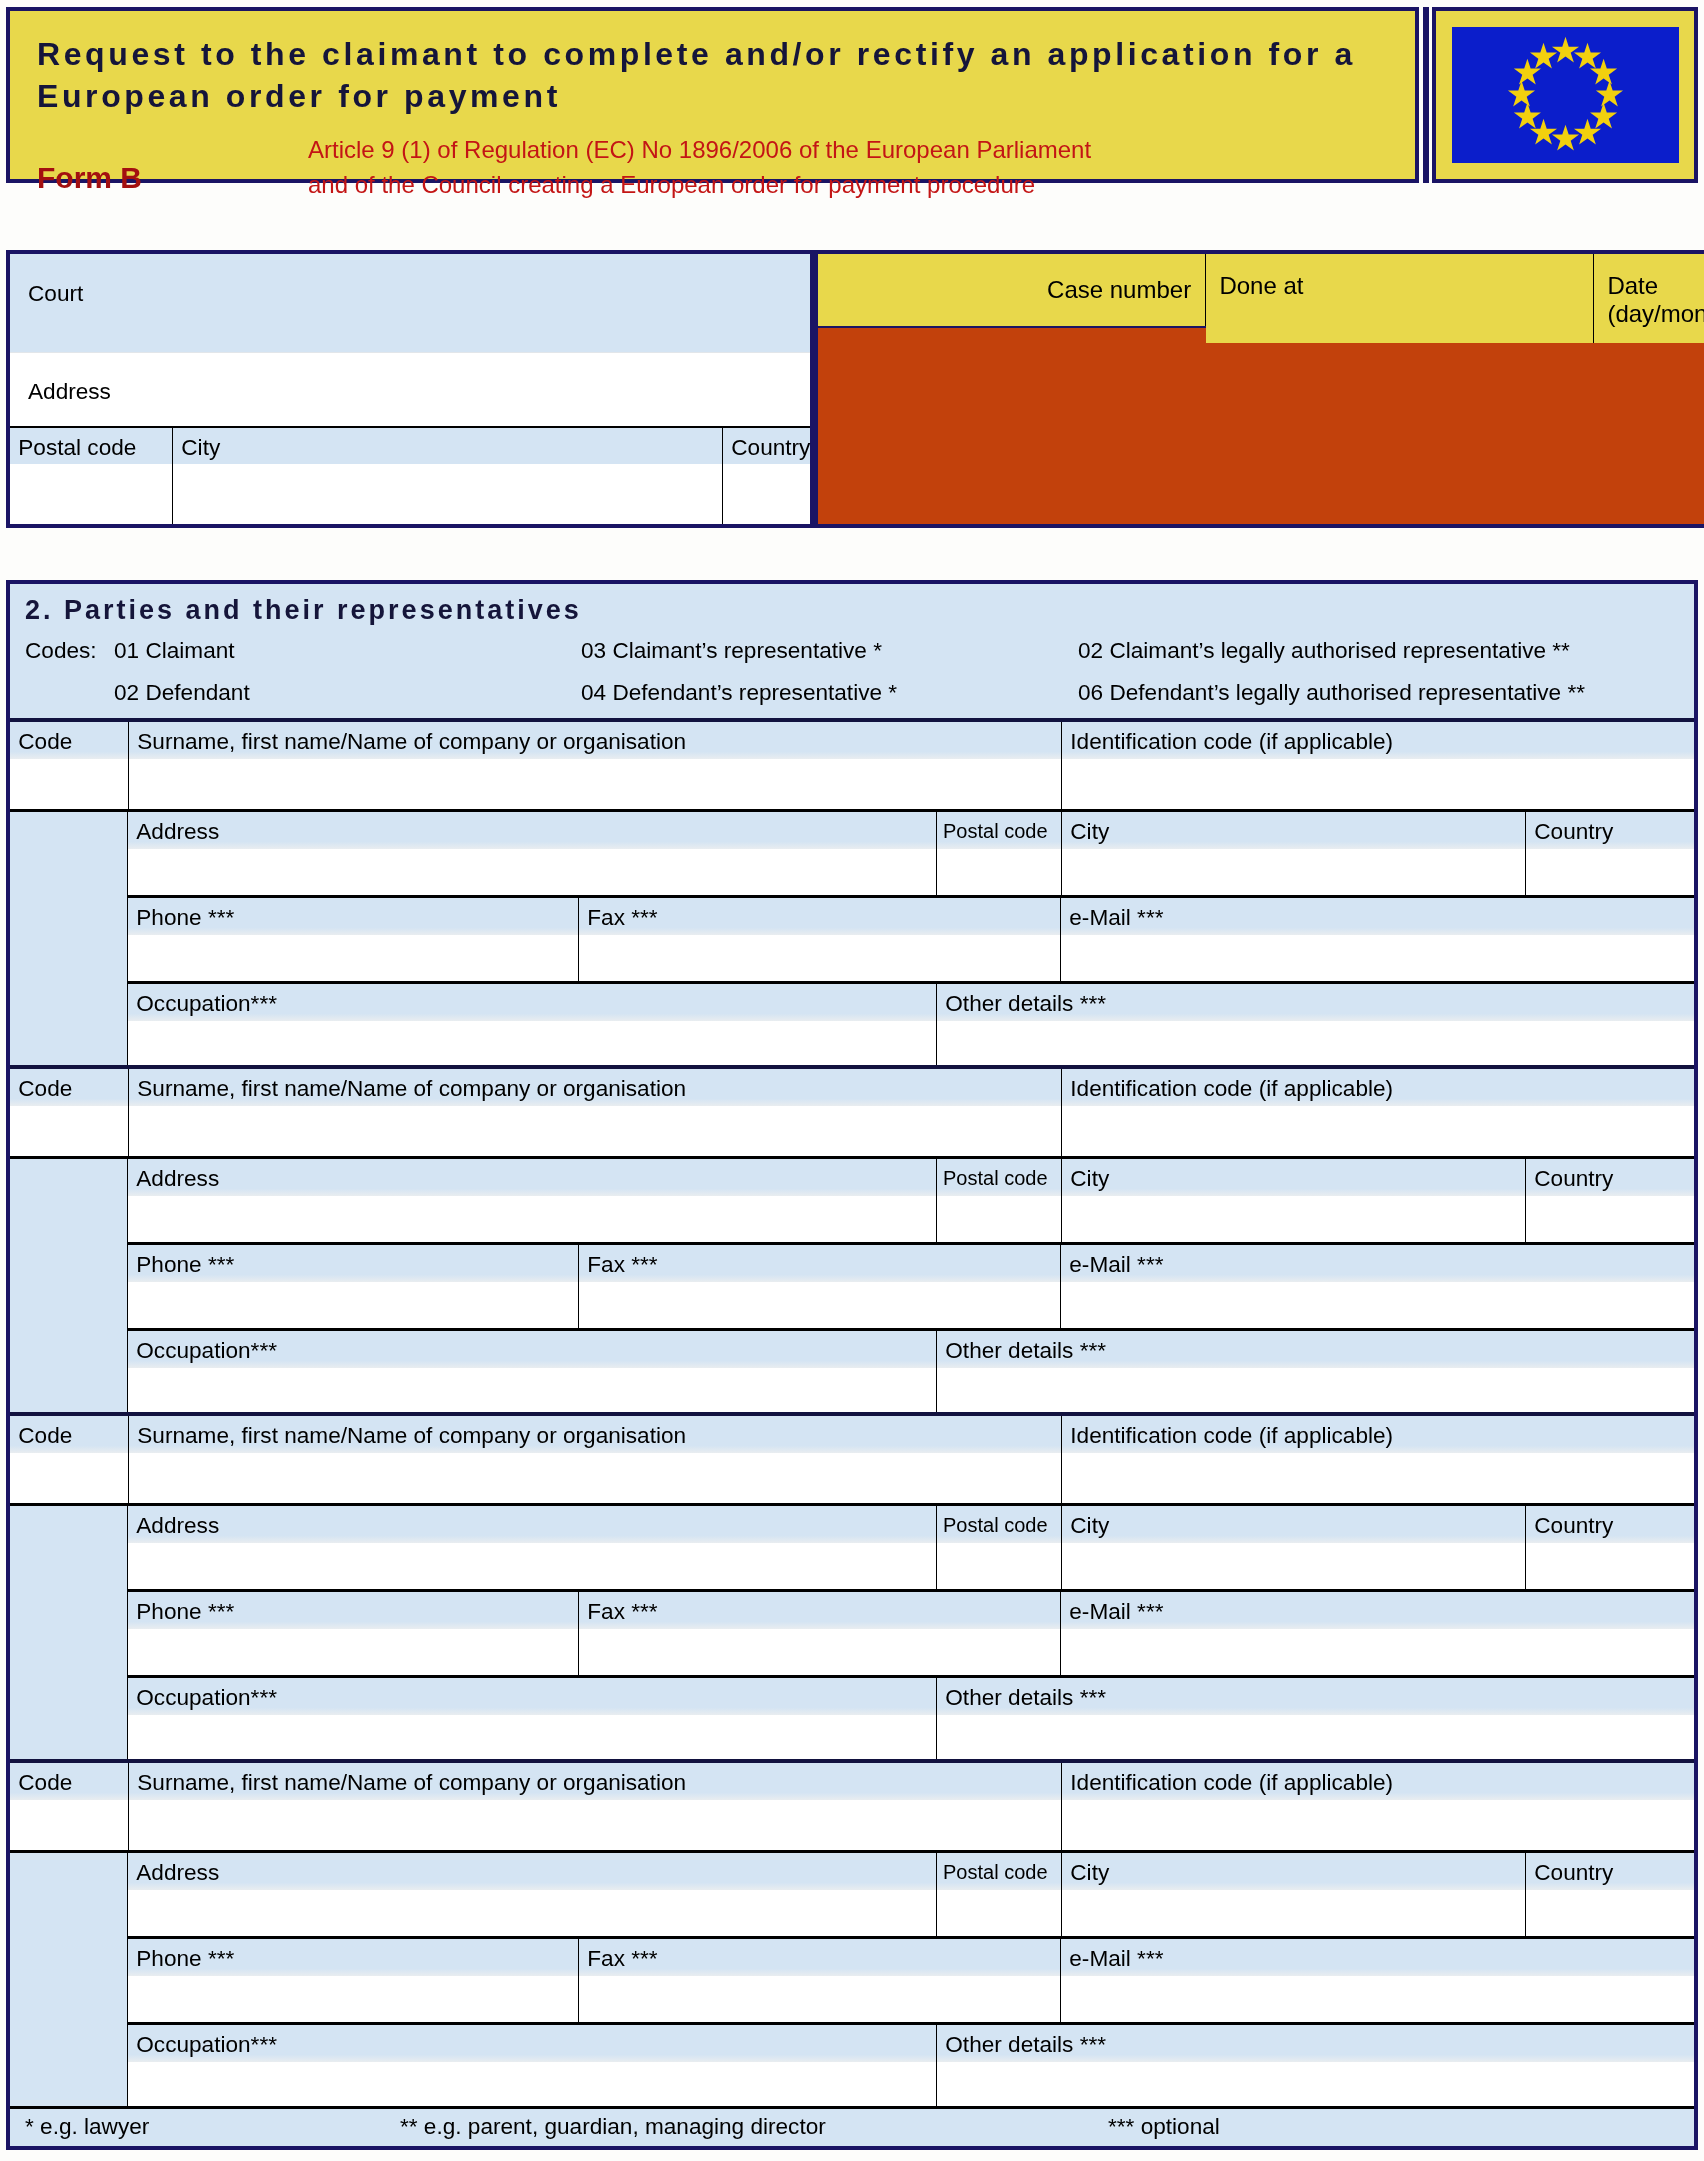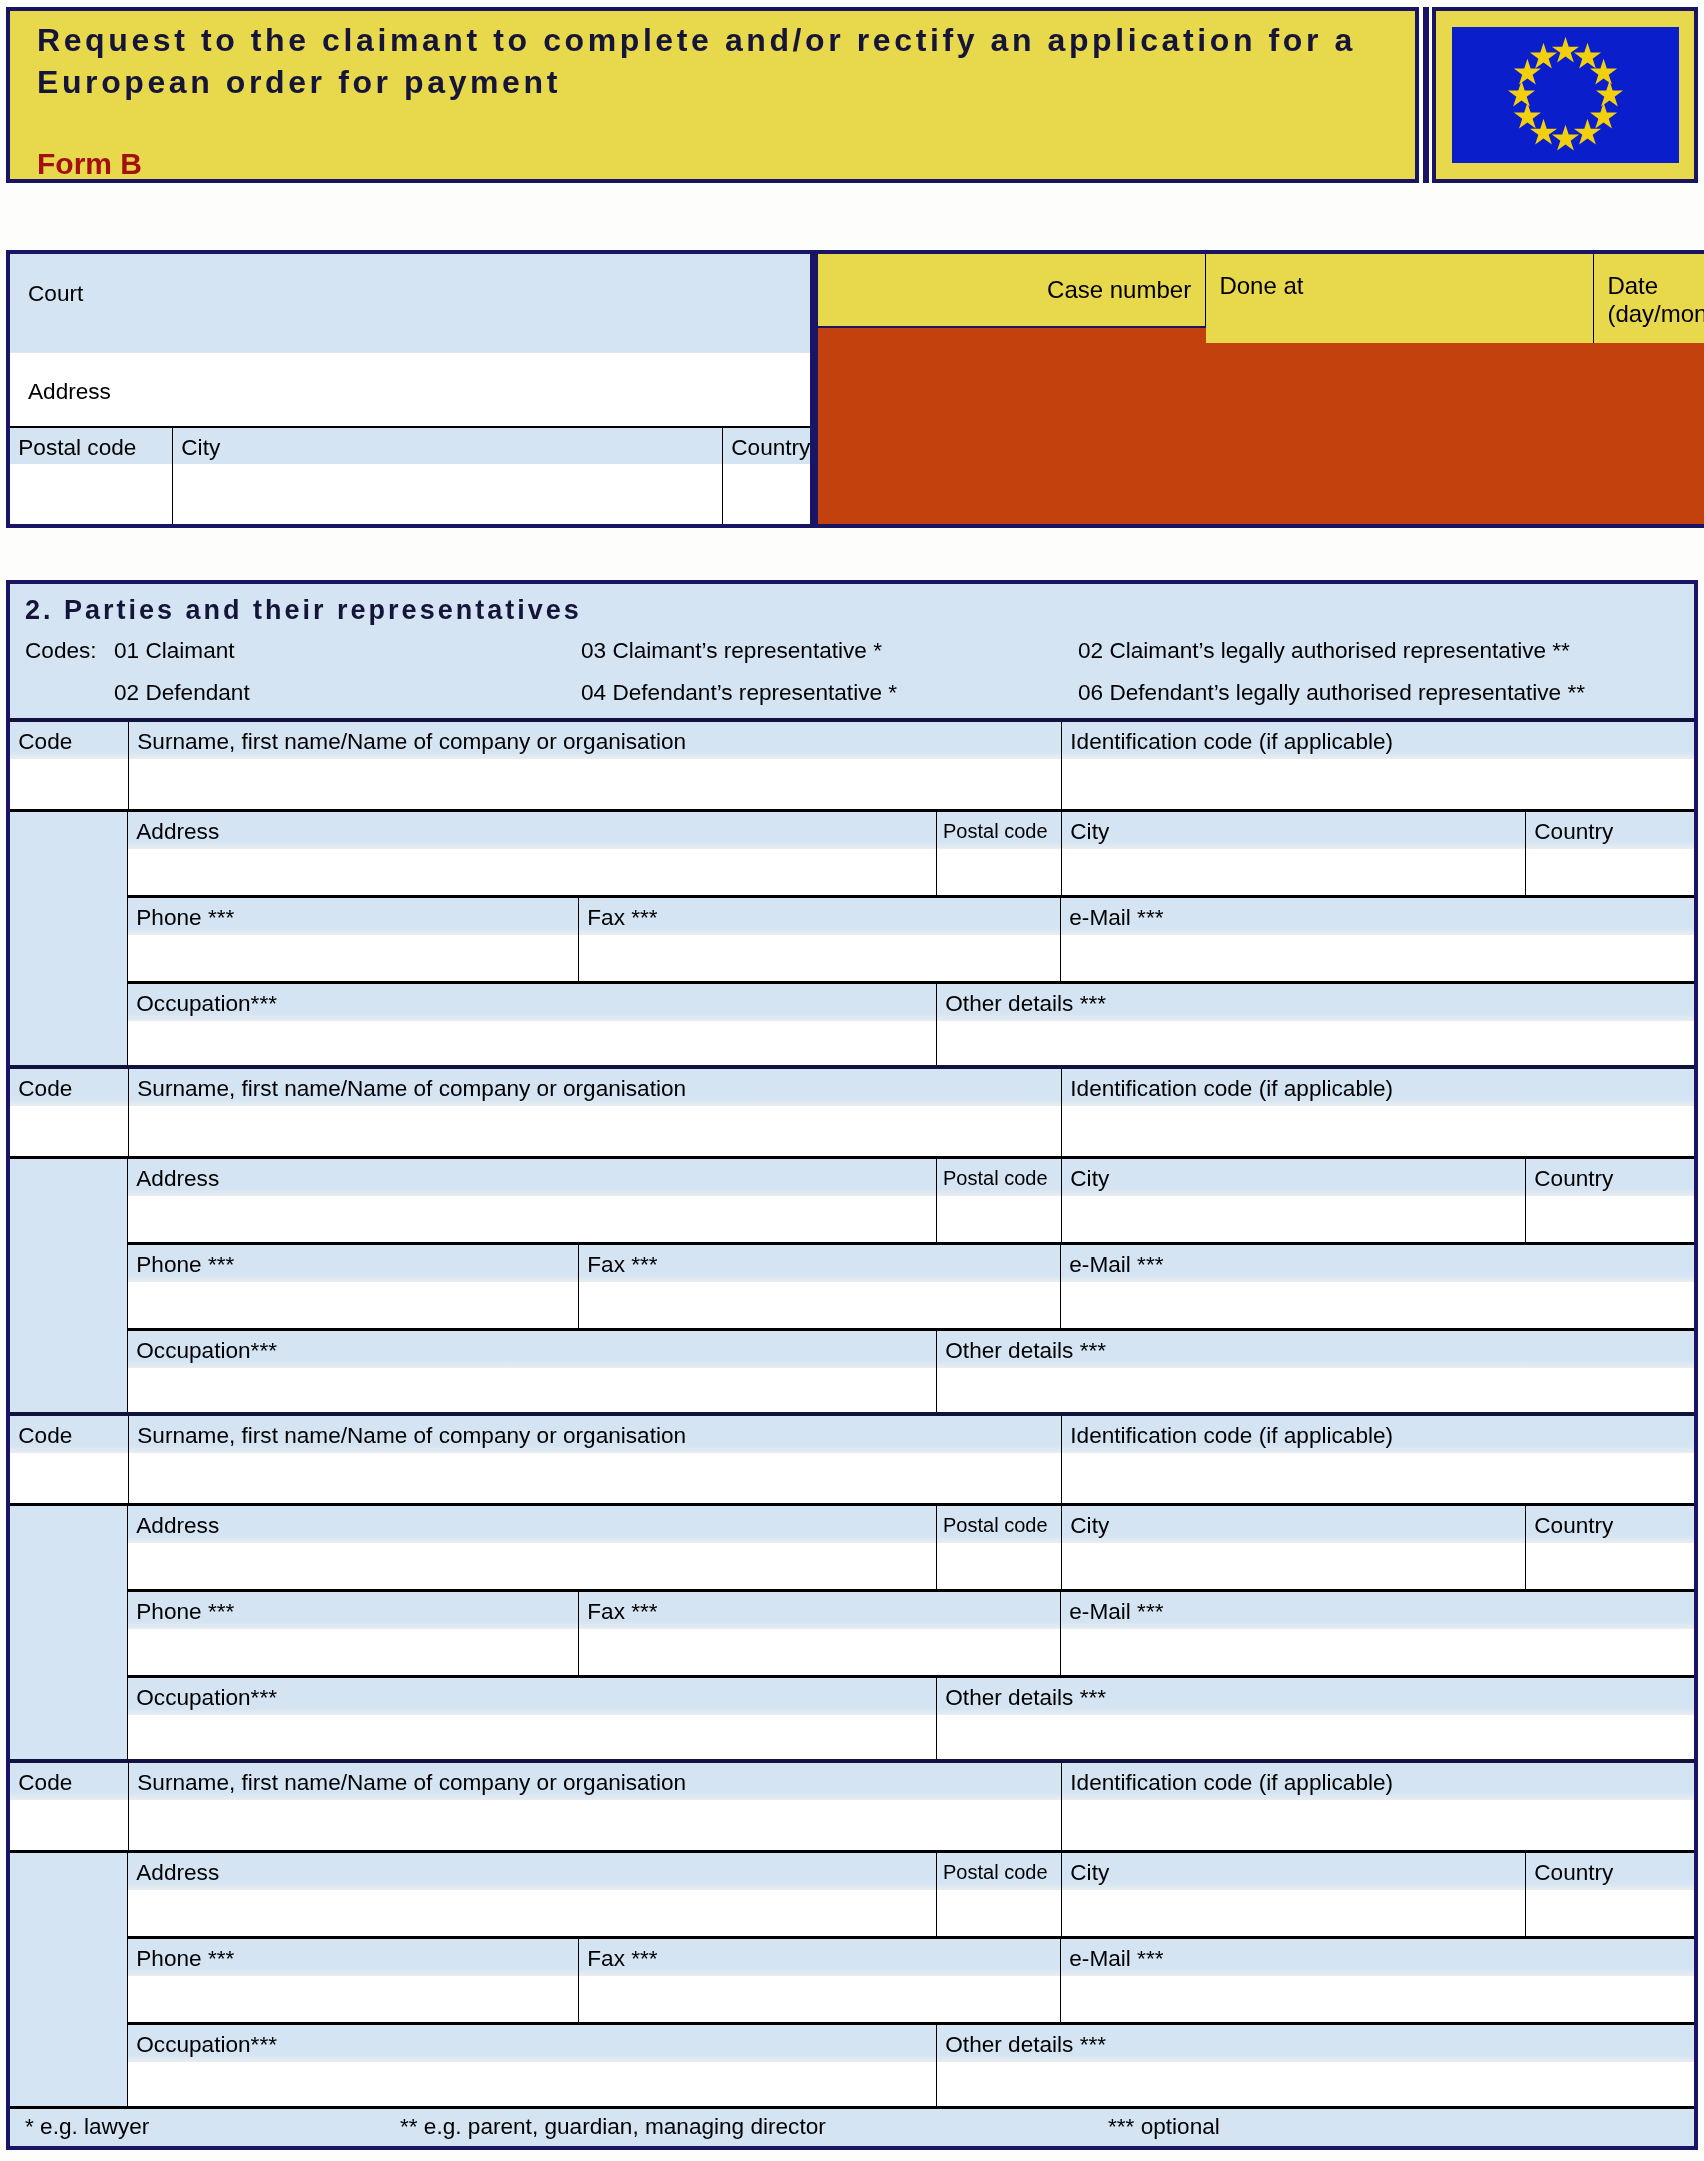--- a/index.html
+++ b/index.html
@@ -18,21 +18,21 @@
     width:1704px;height:2161px;position:relative;
     background:#fdfdfb;
     font-family:"Liberation Sans",sans-serif;color:#000;
   }
   .abs{position:absolute}
 
   
   .header-row{left:6px;top:7.1px;width:1692px;height:176px;display:flex}
   .header-main{
     width:1413px;height:100%;border:4.2px solid var(--navy);
-    background:var(--yellow);padding:8px 18px 0 27px;
+    background:var(--yellow);padding:22px 18px 0 27px;
   }
   .hdr-title{font-size:32px;font-weight:bold;letter-spacing:3.6px;line-height:1.32;color:var(--ink)}
   .hdr-bottom{display:flex;margin-top:15.5px}
   .form-b{font-size:30px;font-weight:bold;color:var(--red-dark);margin-top:28px;width:271px}
   .article{font-size:24px;line-height:1.45;color:var(--red)}
   .header-sep-gap{width:3.6px}
   .header-sep-bar{width:6px;height:100%;background:var(--navy)}
   .flag-box{
     flex:1;height:100%;border:4.2px solid var(--navy);background:var(--yellow);
     display:flex;align-items:center;justify-content:center;
@@ -111,20 +111,24 @@
 <body>
 
 <div class="abs header-row">
   <div class="header-main">
     <div class="hdr-title">
       <div>Request to the claimant to complete and/or rectify an application for a</div>
       <div>European order for payment</div>
     </div>
     <div class="hdr-bottom">
       <div class="form-b">Form B</div>
+      <div class="article">
+        <div>Article 9 (1) of Regulation (EC) No 1896/2006 of the European Parliament</div>
+        <div>and of the Council creating a European order for payment procedure</div>
+      </div>
     </div>
   </div>
   <div class="header-sep-gap"></div>
   <div class="header-sep-bar"></div>
   <div class="header-sep-gap"></div>
   <div class="flag-box">
     <div class="flag-blue">
       <svg width="227" height="136" viewBox="0 0 382 228">
           <polygon points="191.0,16.0 196.4,32.6 213.8,32.6 199.7,42.8 205.1,59.4 191.0,49.2 176.9,59.4 182.3,42.8 168.2,32.6 185.6,32.6" fill="#f2d00e"></polygon>
           <polygon points="228.0,25.9 233.4,42.5 250.8,42.5 236.7,52.8 242.1,69.3 228.0,59.1 213.9,69.3 219.3,52.8 205.2,42.5 222.6,42.5" fill="#f2d00e"></polygon>

